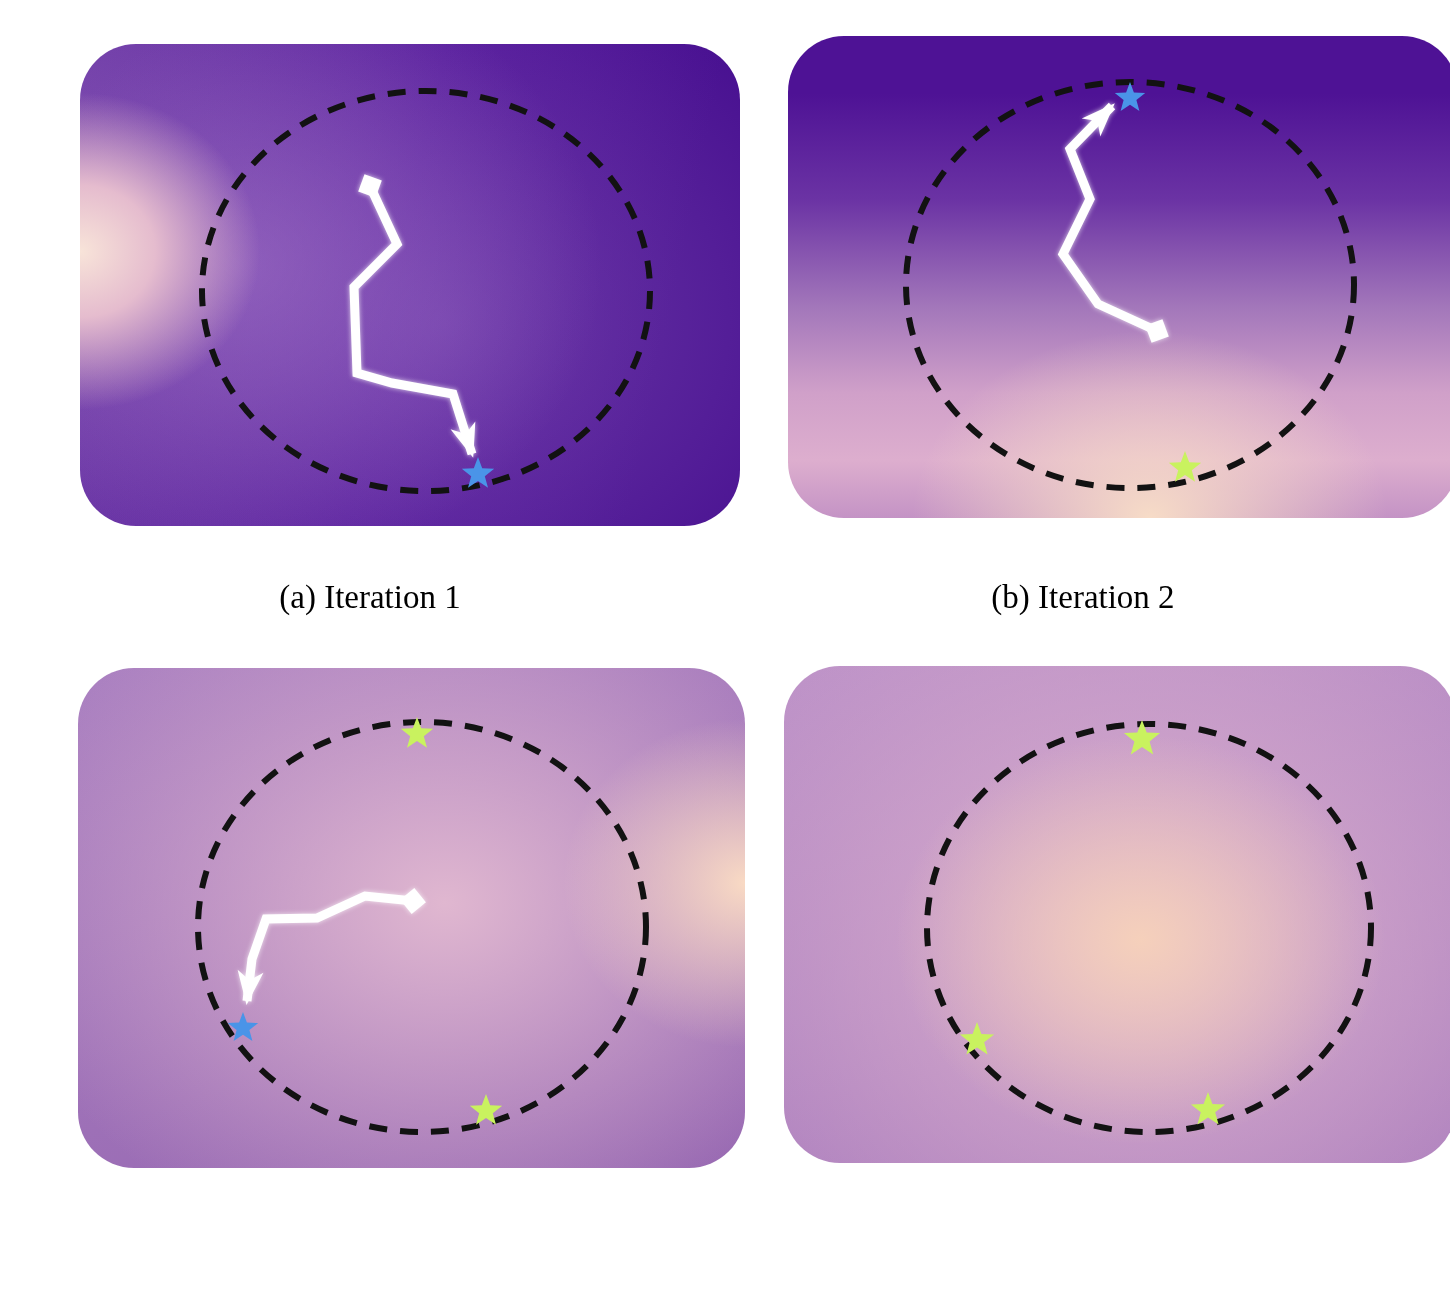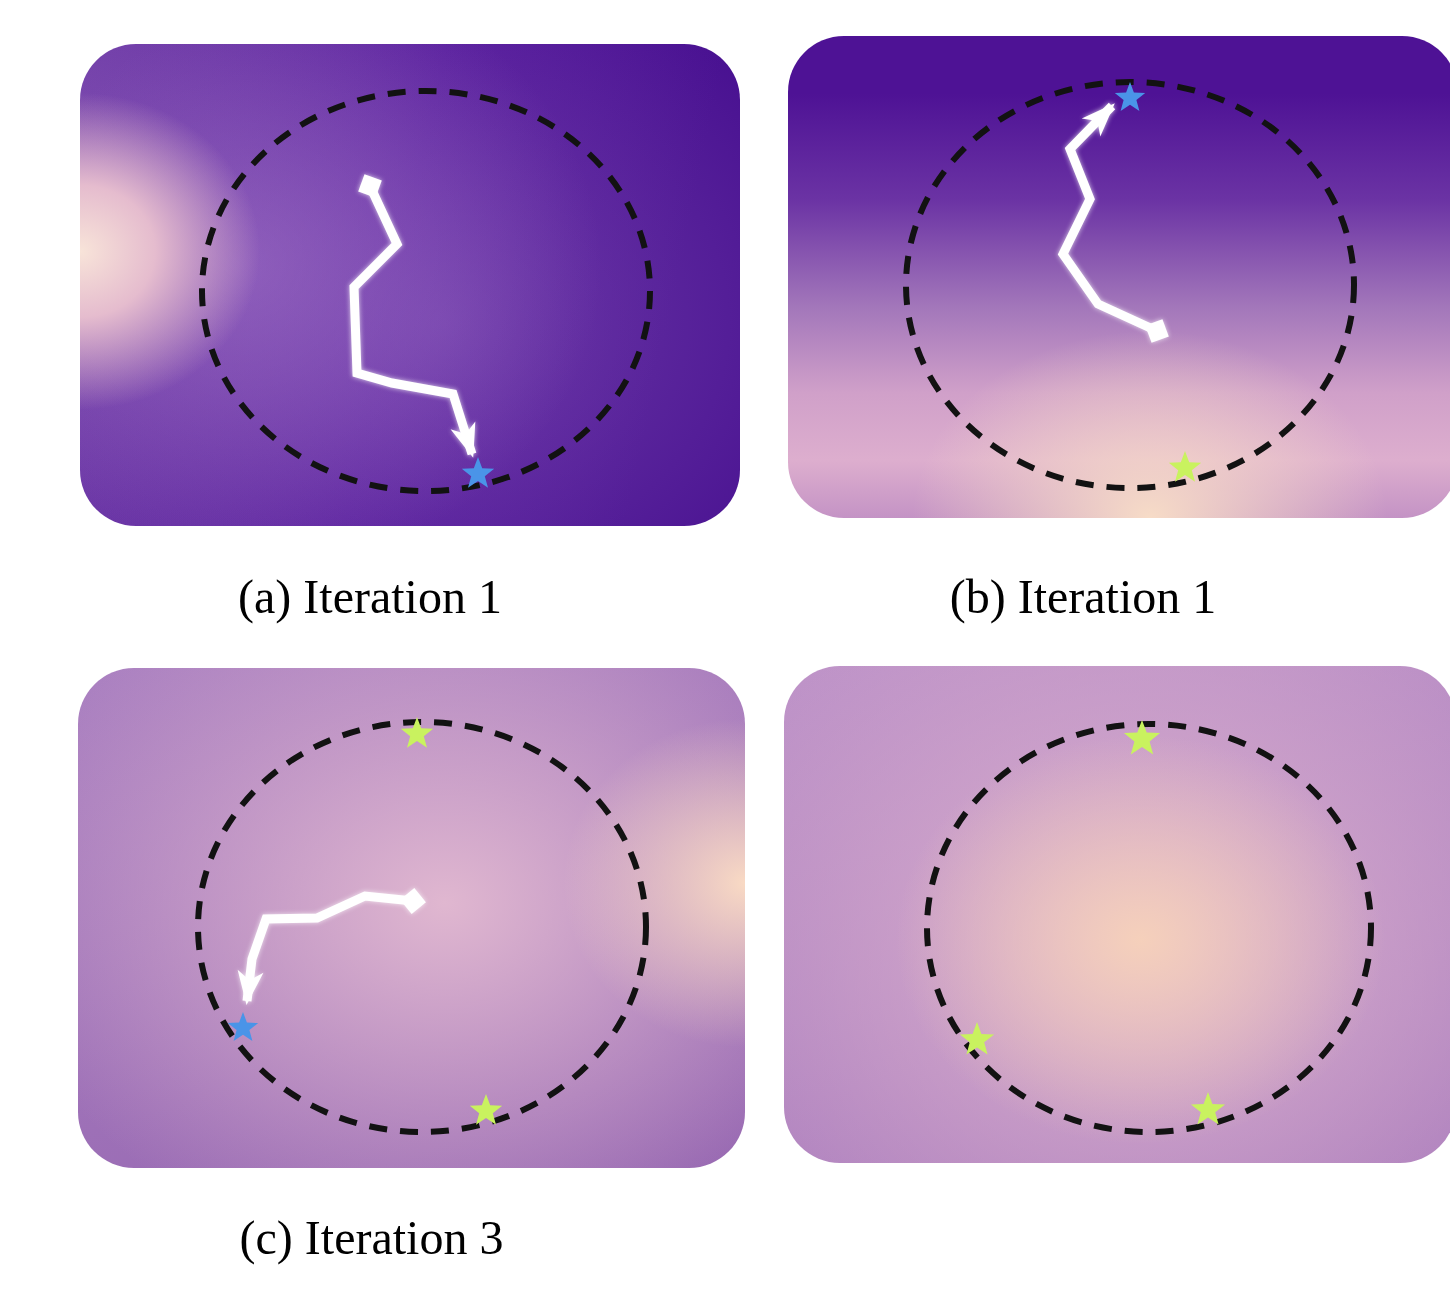--- a/index.html
+++ b/index.html
@@ -28,21 +28,21 @@
     radial-gradient(340px 285px ellipse at 53% 55%, var(--d-glow) 0%, rgba(245,208,187,0) 72%),
     radial-gradient(660px 560px ellipse at 53% 55%, var(--d-center) 0%, rgba(219,176,205,0) 85%),
     linear-gradient(168deg, var(--d-c1) 0%, var(--d-c2) 100%);}
 
   .orbit{fill:none;stroke:var(--orbit);stroke-width:6;stroke-dasharray:18 13;stroke-linecap:butt;}
   .traj{fill:none;stroke:var(--path);stroke-width:9;stroke-linejoin:miter;
         filter:drop-shadow(0 0 2.5px rgba(255,255,255,0.75));}
   .mk{fill:var(--path);}
   .star{stroke:none;}
 
-  .caption{position:absolute;font-family:"Liberation Serif", serif;font-size:48px;line-height:60px;
+  .caption{position:absolute;font-family:"Liberation Serif", serif;font-size:33px;line-height:60px;
            color:var(--caption);text-align:center;}
   .caption-a{left:40px;top:567px;width:660px;}
   .caption-b{left:748px;top:567px;width:670px;}
   .caption-c{left:38px;top:1208px;width:667px;}
   .caption-d{left:744px;top:1208px;width:672px;}
 </style>
 </head>
 <body>
 
 <div class="page">
@@ -109,16 +109,15 @@
         </marker>
       </defs>
     <ellipse cx="365" cy="262" rx="222" ry="204" class="orbit"></ellipse>
         <path d="M358.0,54.0L362.7,66.5L376.1,67.1L365.6,75.5L369.2,88.4L358.0,81.0L346.8,88.4L350.4,75.5L339.9,67.1L353.3,66.5Z" class="star" fill="var(--green-star)"></path>
         <path d="M193.0,356.0L197.4,367.9L210.1,368.4L200.2,376.3L203.6,388.6L193.0,381.6L182.4,388.6L185.8,376.3L175.9,368.4L188.6,367.9Z" class="star" fill="var(--green-star)"></path>
         <path d="M424.0,426.0L428.4,437.9L441.1,438.4L431.2,446.3L434.6,458.6L424.0,451.6L413.4,458.6L416.8,446.3L406.9,438.4L419.6,437.9Z" class="star" fill="var(--green-star)"></path>
       </svg>
   </figure>
 
   <div class="caption caption-a">(a) Iteration 1</div>
-  <div class="caption caption-b">(b) Iteration 1</div>
-  <div class="caption caption-c">(c) Iteration 3</div>
+  <div class="caption caption-b">(b) Iteration 2</div>
 
 </div>
 
 </body></html>

